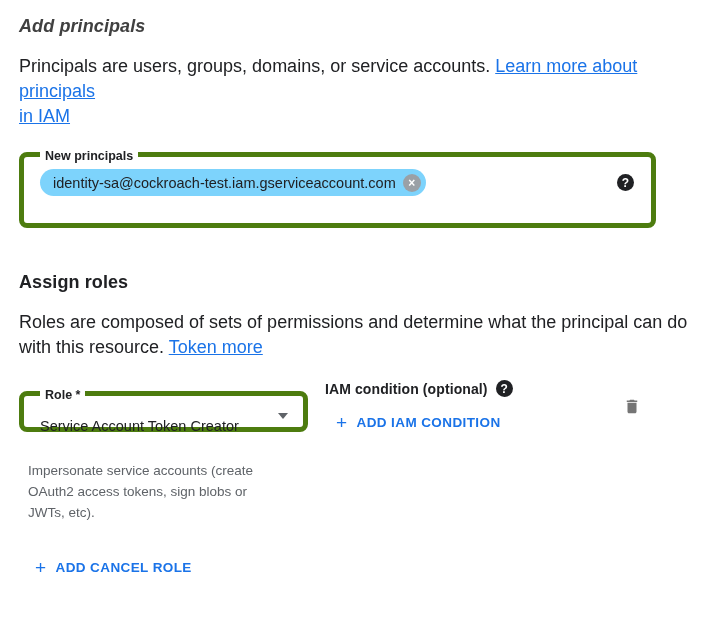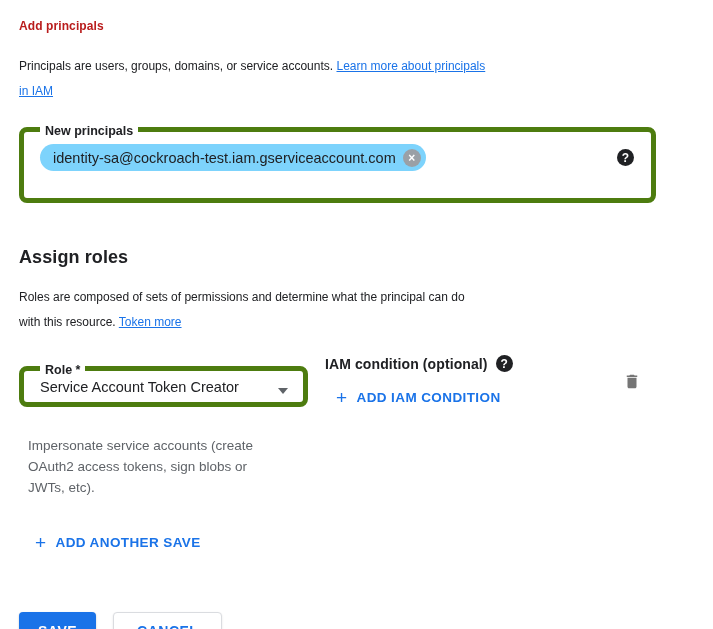--- a/index.html
+++ b/index.html
@@ -4,29 +4,30 @@
 <style>
   * { box-sizing: border-box; margin: 0; padding: 0; }
   html, body { width: 713px; height: 629px; background: #ffffff; overflow: hidden; }
   body {
     font-family: "Liberation Sans", sans-serif;
     color: #202124;
   }
   .page { padding: 14px 0 0 19px; width: 713px; }
 
   h1.section-title {
-    font-size: 12px;
+    font-size: 18px;
     font-weight: 700;
     line-height: 24px;
-    color: #b91c1c;
+    color: #404040;
     letter-spacing: 0.1px;
+    font-style: italic;
   }
   p.desc {
     margin-top: 16px;
-    font-size: 12px;
+    font-size: 18px;
     line-height: 25px;
     color: #202124;
     max-width: 676px;
   }
   a.link {
     color: #1a73e8;
     text-decoration: underline;
     cursor: pointer;
   }
   .pre { white-space: pre-line; }
@@ -124,21 +125,21 @@
   }
   .role-col { width: 289px; flex: none; }
   .role-field {
     width: 289px;
     height: 41px;
     cursor: pointer;
   }
   .role-value {
     position: absolute;
     left: 16px;
-    top: 8px;
+    top: 22px;
     font-size: 14.5px;
     color: #202124;
     white-space: nowrap;
   }
   .dropdown-arrow {
     position: absolute;
     right: 15px;
     top: 17px;
     width: 0;
     height: 0;
@@ -272,21 +273,21 @@
         <svg width="18" height="19" viewBox="0 0 24 24">
           <path fill="#757575" d="M6 19c0 1.1.9 2 2 2h8c1.1 0 2-.9 2-2V7H6v12zM19 4h-3.5l-1-1h-5l-1 1H5v2h14V4z"></path>
         </svg>
       </button>
     </div>
 
   </div>
 
   <button class="text-btn add-role-btn">
     <span class="plus">+</span>
-    <span>ADD ANOTHER SAVE</span>
+    <span>ADD CANCEL ROLE</span>
   </button>
 
   <div class="actions">
     <button class="btn save-btn">SAVE</button>
     <button class="btn cancel-btn">CANCEL</button>
   </div>
 
 </div>
 
 </body></html>

